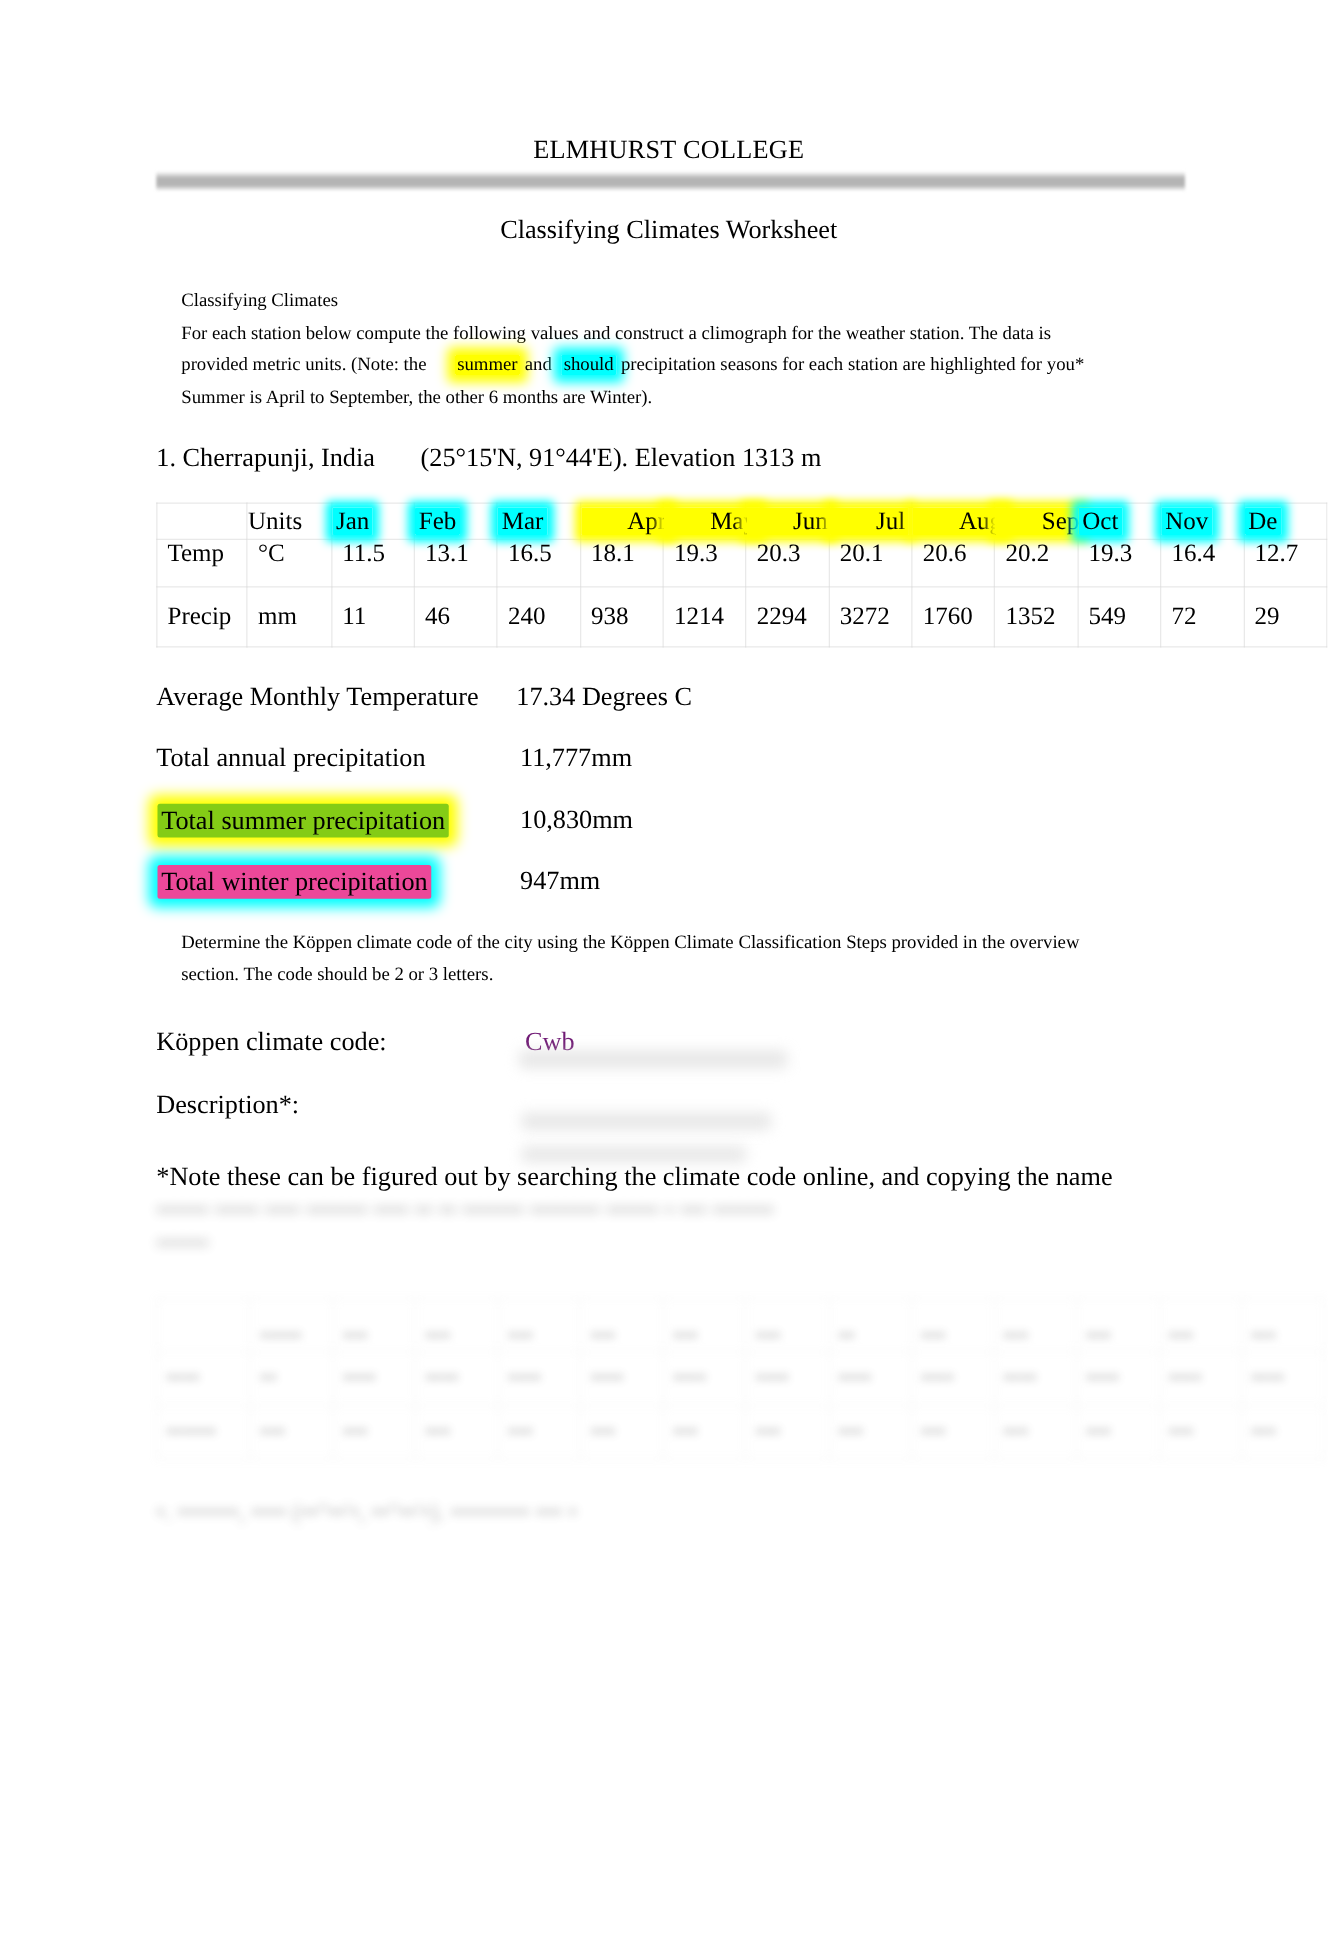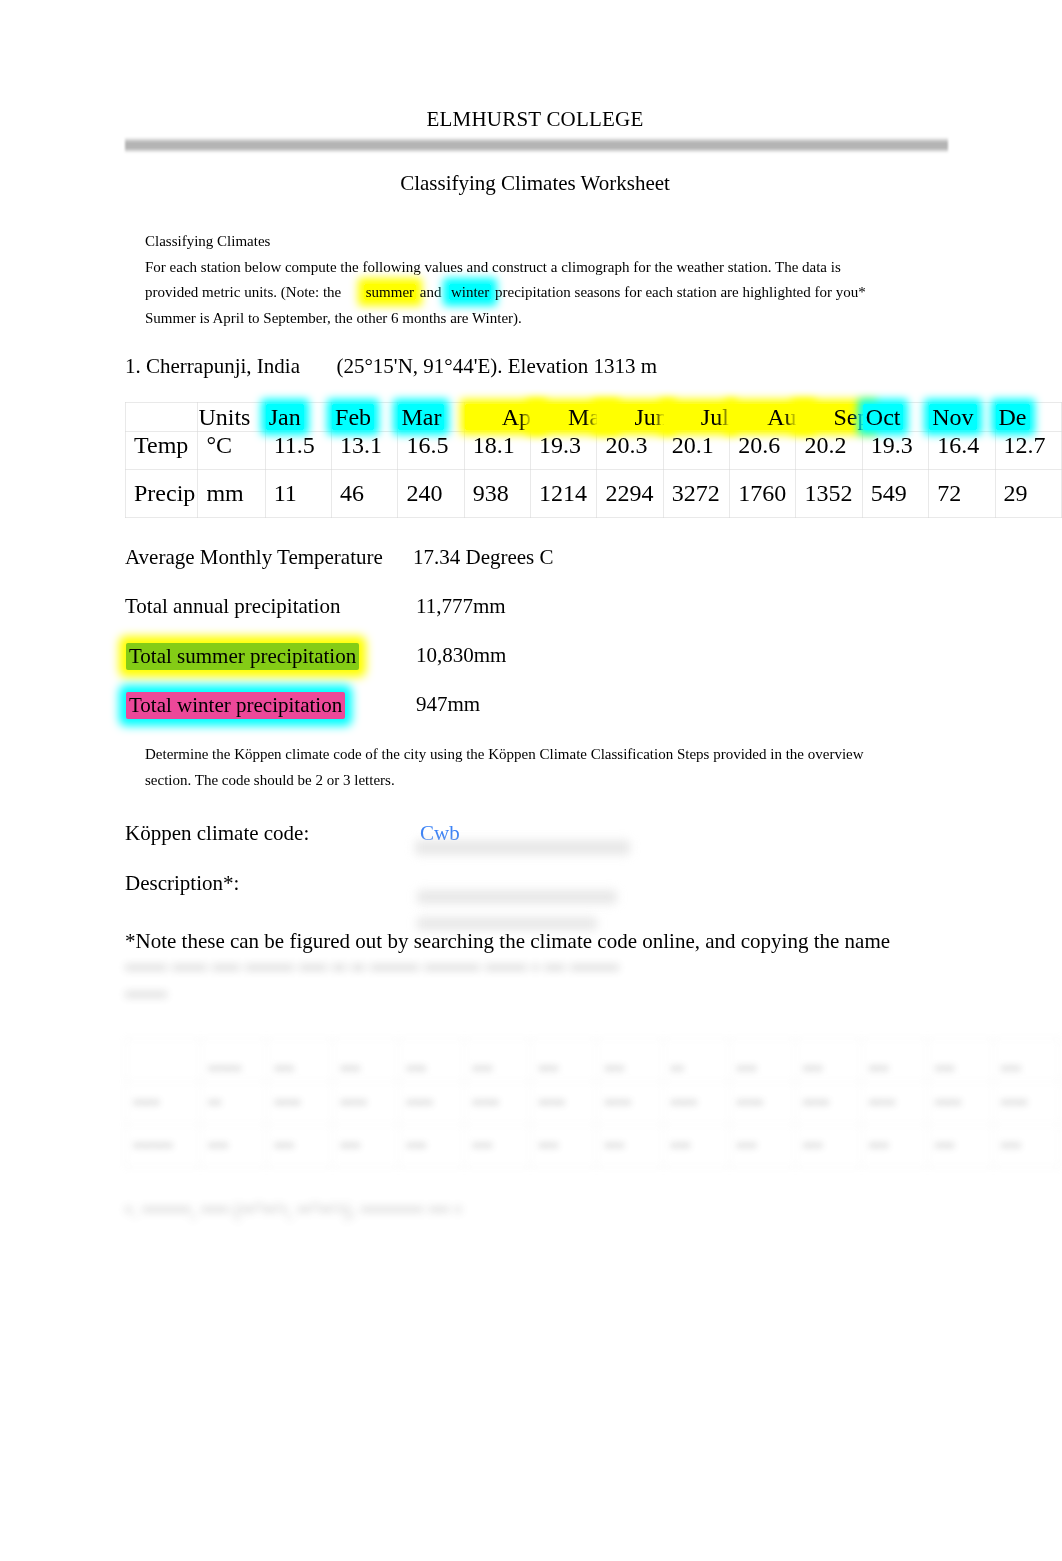--- a/index.html
+++ b/index.html
@@ -90,21 +90,21 @@
     margin-top: 23px;
   }
   .station-gap { display: inline-block; width: 26px; }
 
   
   .data-table {
     margin-top: 23px;
     border-collapse: collapse;
     table-layout: fixed;
     width: 937px;
-    font-size: 24px;
+    font-size: 20px;
   }
   .data-table td, .data-table th {
     border: 1px solid rgba(215,215,215,0.55);
     font-weight: normal;
     padding: 0;
     text-align: left;
     vertical-align: middle;
     white-space: nowrap;
   }
   .col-label  { width: 72px; }
@@ -162,21 +162,21 @@
   .ans-row {
     position: relative;
     font-size: 21px;
     line-height: 25px;
   }
   .ans-label { position: absolute; left: 0; top: 0; }
   .ans-value {
     position: absolute;
     left: 295px;
     top: 0;
-    color: #3b82f6;
+    color: #701a75;
   }
   .r-code { margin-top: 28px; height: 25px; }
   .r-desc { margin-top: 25px; height: 50px; }
 
   .smudge {
     position: absolute;
     background: rgba(205,205,205,0.45);
     filter: blur(5px);
     border-radius: 4px;
   }
@@ -247,21 +247,21 @@
     <div class="gray-bar"></div>
 
     <div class="doc-title">Classifying Climates Worksheet</div>
 
     <div class="para p-intro-head">Classifying Climates</div>
 
     <div class="para p-intro-body">
       <span>For each station below compute the following values and construct a climograph for the weather station. The data is provided metric units. (Note: the</span>
       &nbsp;&nbsp;&nbsp;&nbsp;&nbsp;<span class="hl-yellow">summer</span>
       <span>and</span>
-      &nbsp;<span class="hl-cyan">winter</span>
+      &nbsp;<span class="hl-cyan">should</span>
       <span>precipitation seasons for each station are highlighted for you* Summer is April to September, the other 6 months are Winter).</span>
     </div>
 
     <div class="station-line">
       <span>1.</span>
       <span>Cherrapunji, India</span>
       <span class="station-gap"></span>
       <span>(25°15'N, 91°44'E).</span>
       <span>Elevation 1313 m</span>
     </div>

